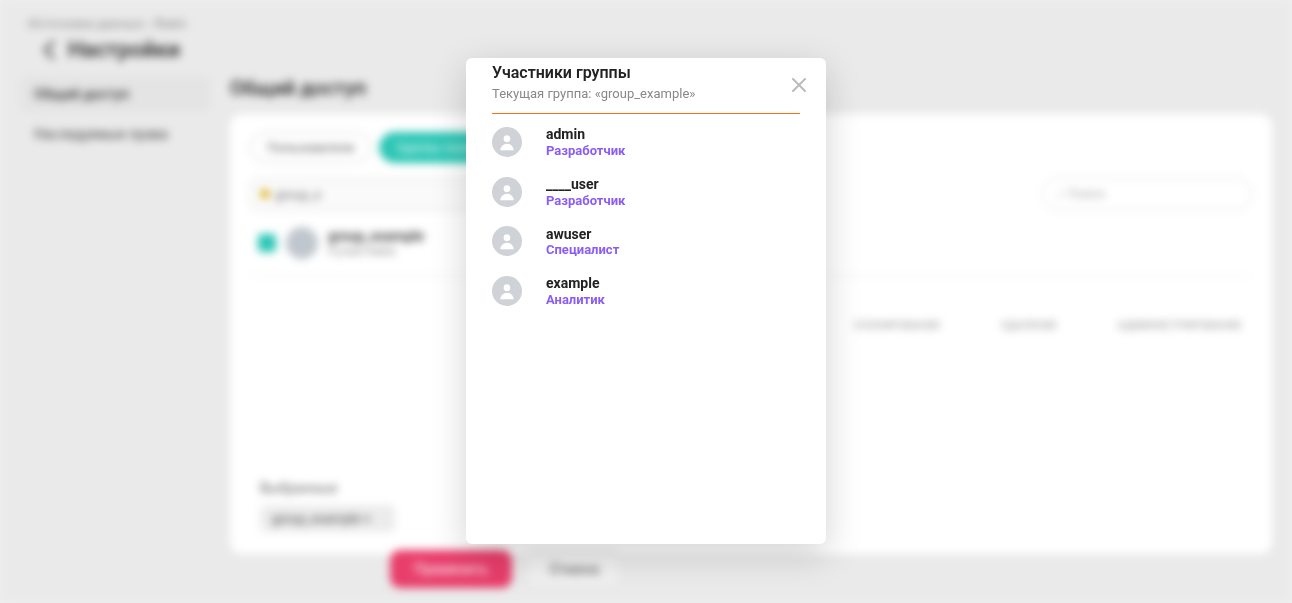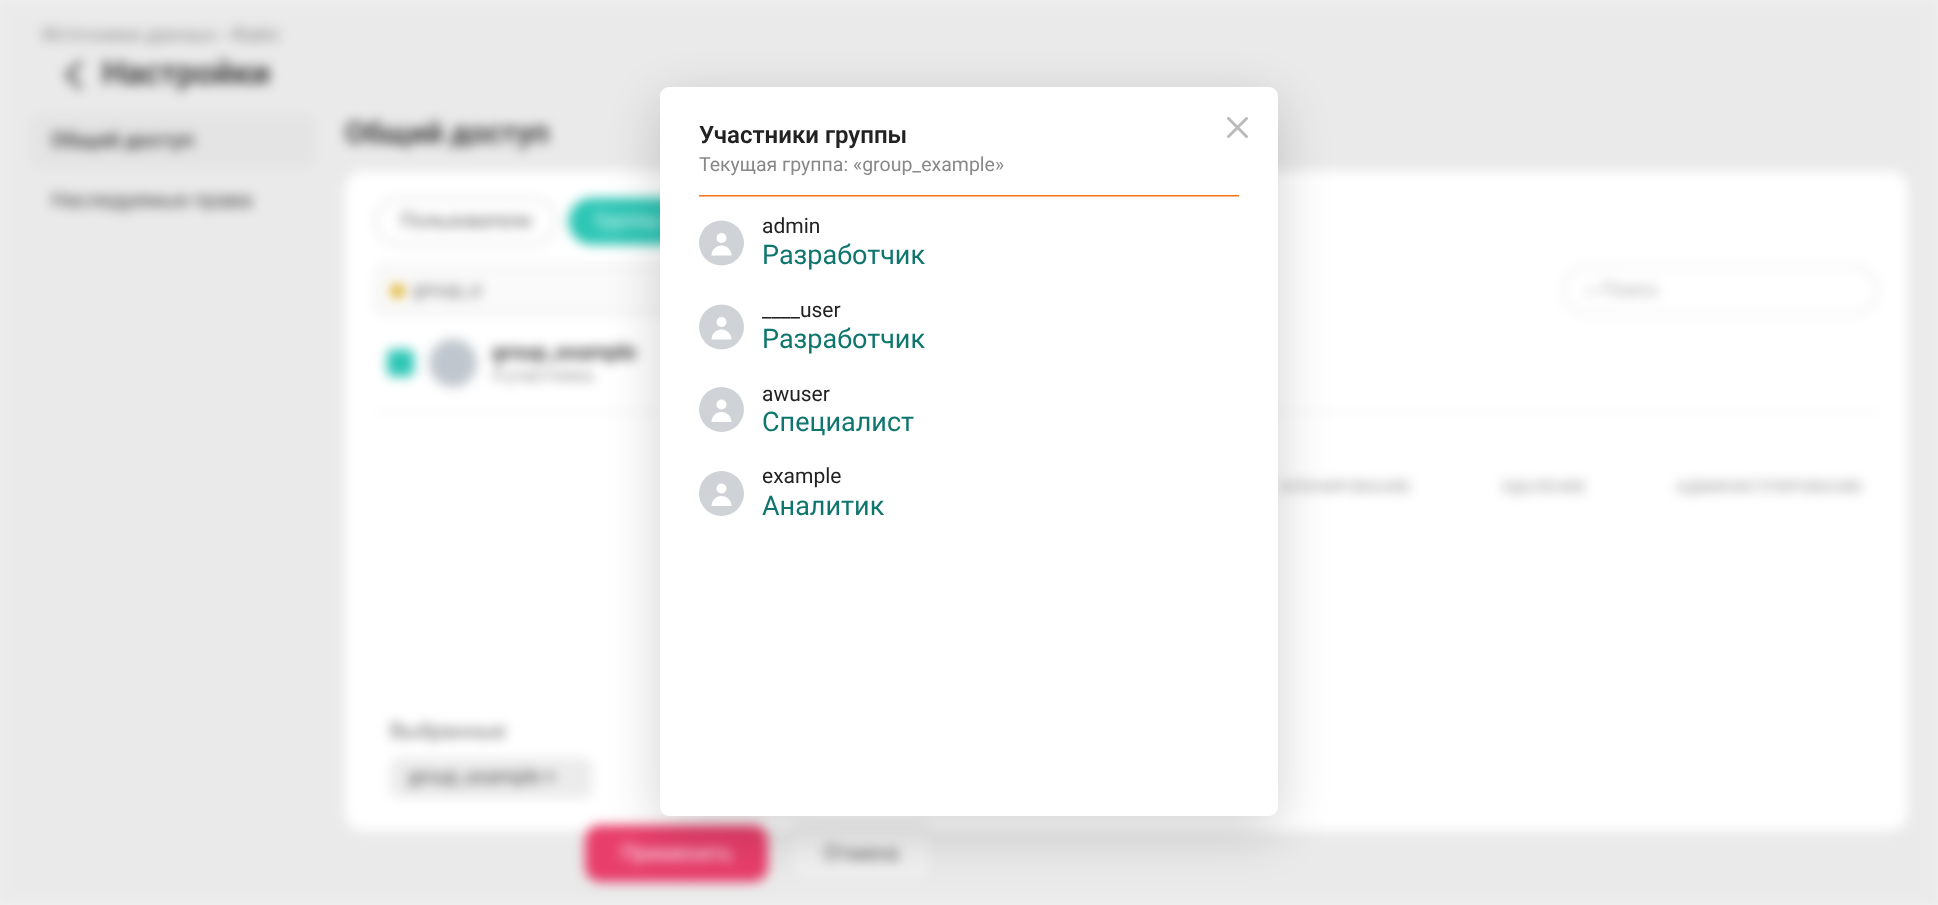--- a/index.html
+++ b/index.html
@@ -31,30 +31,30 @@
     .g-sub  { font-size:12px; color:#888;}
     .perm-row { position:absolute; top:206px; right:30px; display:flex; gap:60px; font-size:10px; color:#888; letter-spacing:.5px;}
     .selected-lbl { position:absolute; bottom:58px; left:30px; font-size:14px; color:#666;}
     .sel-chip { position:absolute; bottom:22px; left:30px; background:#ececec; border-radius:6px; padding:6px 24px 6px 12px; font-size:13px; color:#444;}
     .actions { position:absolute; bottom:-34px; left:160px; display:flex; gap:14px;}
     .btn-primary { background:#e83e6b; color:#fff; padding:10px 24px; border-radius:10px; font-size:14px; border:none;}
     .btn-secondary { background:#f0f0f0; color:#555; padding:10px 22px; border-radius:10px; font-size:14px; border:1px solid #ddd;}
 
     
     .modal-scrim { position:absolute; inset:0; }
-    .modal { position:absolute; top:58px; left:50%; transform:translateX(-50%); width:412px; background:#fff; border-radius:6px; box-shadow:0 10px 36px rgba(0,0,0,.18); padding:22px 26px 40px; min-height:486px;}
+    .modal { position:absolute; top:58px; left:50%; transform:translateX(-50%); width:360px; background:#fff; border-radius:6px; box-shadow:0 10px 36px rgba(0,0,0,.18); padding:5px 26px 40px; min-height:486px;}
     .modal-title { font-size:16px; font-weight:600; color:#222; margin-bottom:4px;}
     .modal-sub   { font-size:13px; color:#888; padding-bottom:12px; border-bottom:1px solid #f97316;}
     .close { position:absolute; top:18px; right:18px; width:18px; height:18px; color:#bbb; cursor:pointer; display:flex; align-items:center; justify-content:center;}
     .close svg { width:14px; height:14px; }
-    .member { display:flex; align-items:center; gap:12px; padding:12px 0 6px;}
+    .member { display:flex; align-items:center; gap:24px; padding:12px 0 6px;font-weight:bold;}
     .m-avatar { width:30px; height:30px; border-radius:50%; background:#cfd3d8; display:flex; align-items:center; justify-content:center;}
     .m-avatar svg { width:20px; height:20px; fill:#fff;}
     .m-name { font-size:14px; color:#222; line-height:1.2;}
-    .m-role { font-size:18px; color:#0f766e;}
+    .m-role { font-size:13px; color:#8b5cf6;}
   </style>
 </head>
 <body>
 
 <div class="backdrop">
   <div class="breadcrumb">
     <span>Источники данных</span>
     <span>›</span>
     <span>Файл</span>
   </div>

